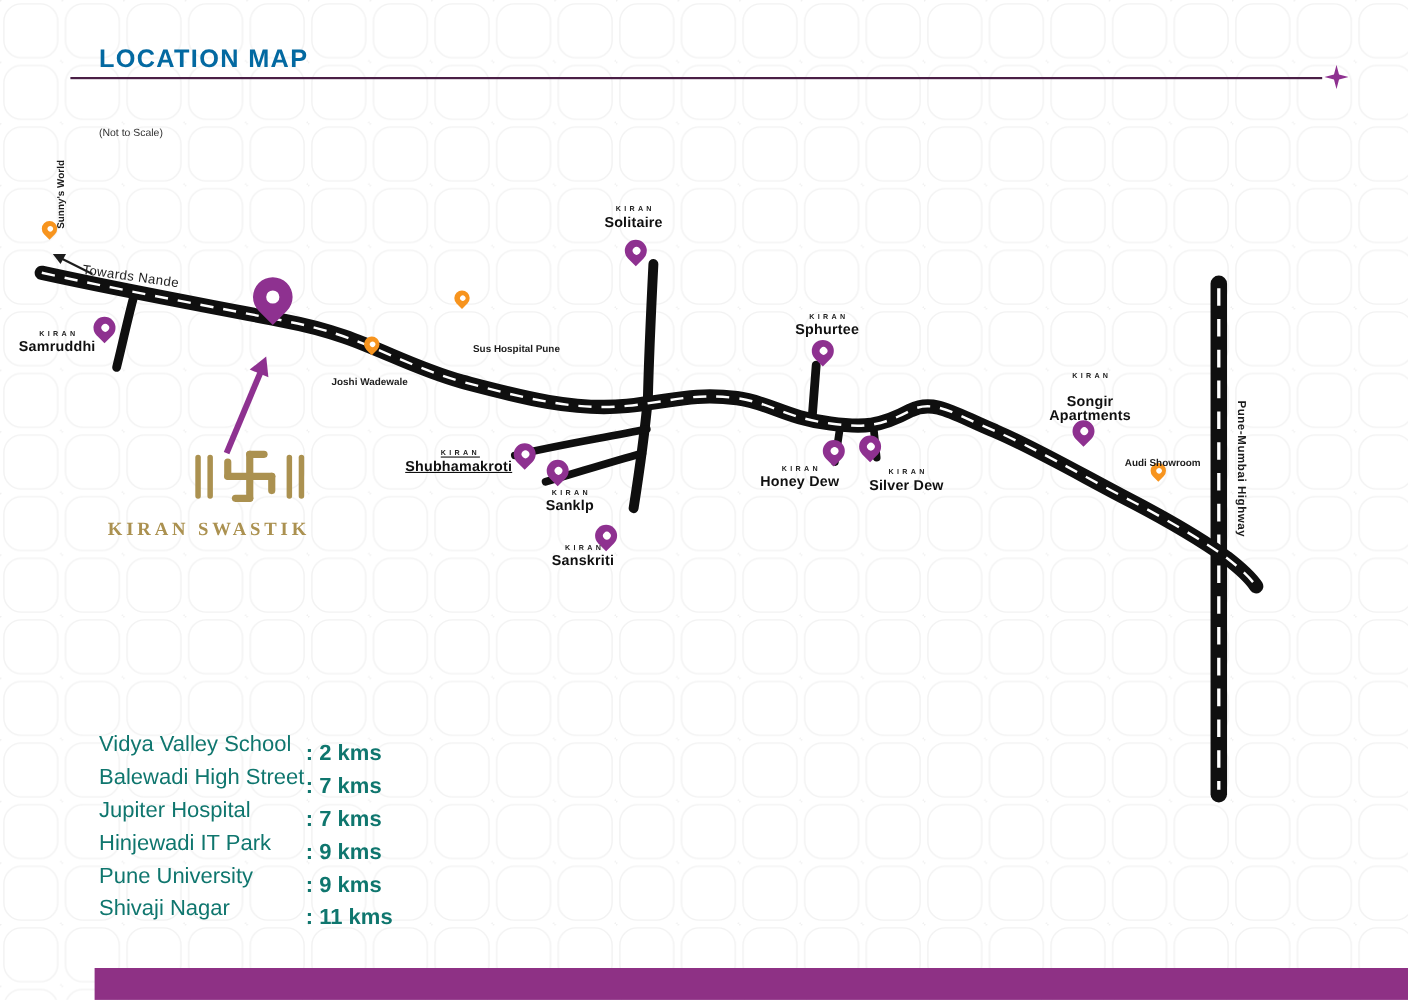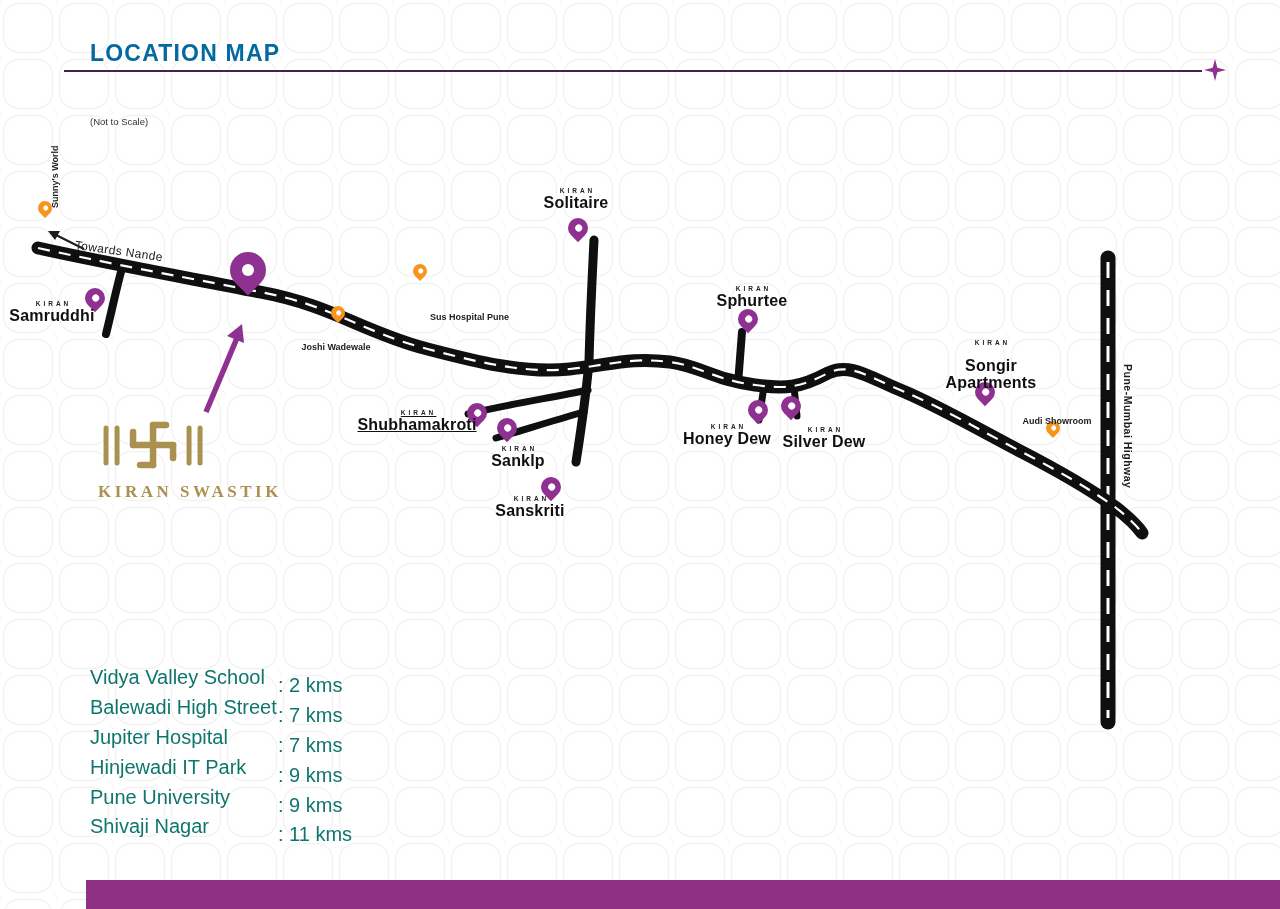--- a/index.html
+++ b/index.html
@@ -36,53 +36,53 @@
   .pin.orange::after{width:5px;height:5px;left:4.5px;top:4.5px;}
   .pin.big{width:36px;height:36px;background:#8e3190;}
   .pin.big::after{width:12px;height:12px;left:12px;top:12px;}
 
   
   .kiran-label{
     position:absolute;z-index:4;text-align:center;color:#101010;
     transform:translateX(-50%);line-height:1.05;
   }
   .kiran-label .small{display:block;font-size:6.5px;font-weight:700;letter-spacing:3px;padding-left:3px;color:#222;}
-  .kiran-label .name{display:block;font-size:16px;font-weight:700;letter-spacing:0.2px;}
+  .kiran-label .name{display:block;font-size:13px;font-weight:700;letter-spacing:0.2px;}
   .kiran-label.wrap .name{width:110px;margin:11px auto;}
 
   .poi-label{
     position:absolute;z-index:4;font-size:9px;font-weight:700;color:#1c1c1c;white-space:nowrap;
   }
   .poi-label.centered{transform:translateX(-50%);margin-top:11px;}
   .poi-label.vertical{transform:rotate(-90deg);transform-origin:0 0;}
 
   .towards-label{
     position:absolute;left:76px;top:238px;z-index:4;
     font-size:12px;color:#222;letter-spacing:0.4px;
     transform:rotate(8deg);transform-origin:0 0;white-space:nowrap;
   }
   .highway-label{
     position:absolute;left:1122px;top:364px;z-index:4;
     writing-mode:vertical-rl;font-size:10.5px;font-weight:600;color:#1c1c1c;
     letter-spacing:0.5px;white-space:nowrap;
   }
 
   
-  .logo{position:absolute;left:190px;top:418px;z-index:4;transform:translateX(-50%);text-align:left;}
+  .logo{position:absolute;left:190px;top:406px;z-index:4;transform:translateX(-50%);text-align:right;}
   .logo-text{
     display:block;margin-top:4px;
     font-family:"Liberation Serif", serif;font-weight:700;
     font-size:17px;letter-spacing:3.5px;color:#ab9150;white-space:nowrap;
   }
 
   
   .distances{position:absolute;left:90px;top:663px;z-index:4;font-size:20px;color:#0f766e;}
   .d-row{display:flex;height:29.8px;align-items:center;}
   .d-place{width:188px;font-weight:500;}
-  .d-dist{font-weight:400;margin-top:16px;}
+  .d-dist{font-weight:700;margin-top:16px;}
 
   
   .footer-bar{
     position:absolute;left:86px;top:880px;right:0;height:29px;
     background:#8e3185;z-index:6;
   }
 </style>
 </head>
 <body>
 

